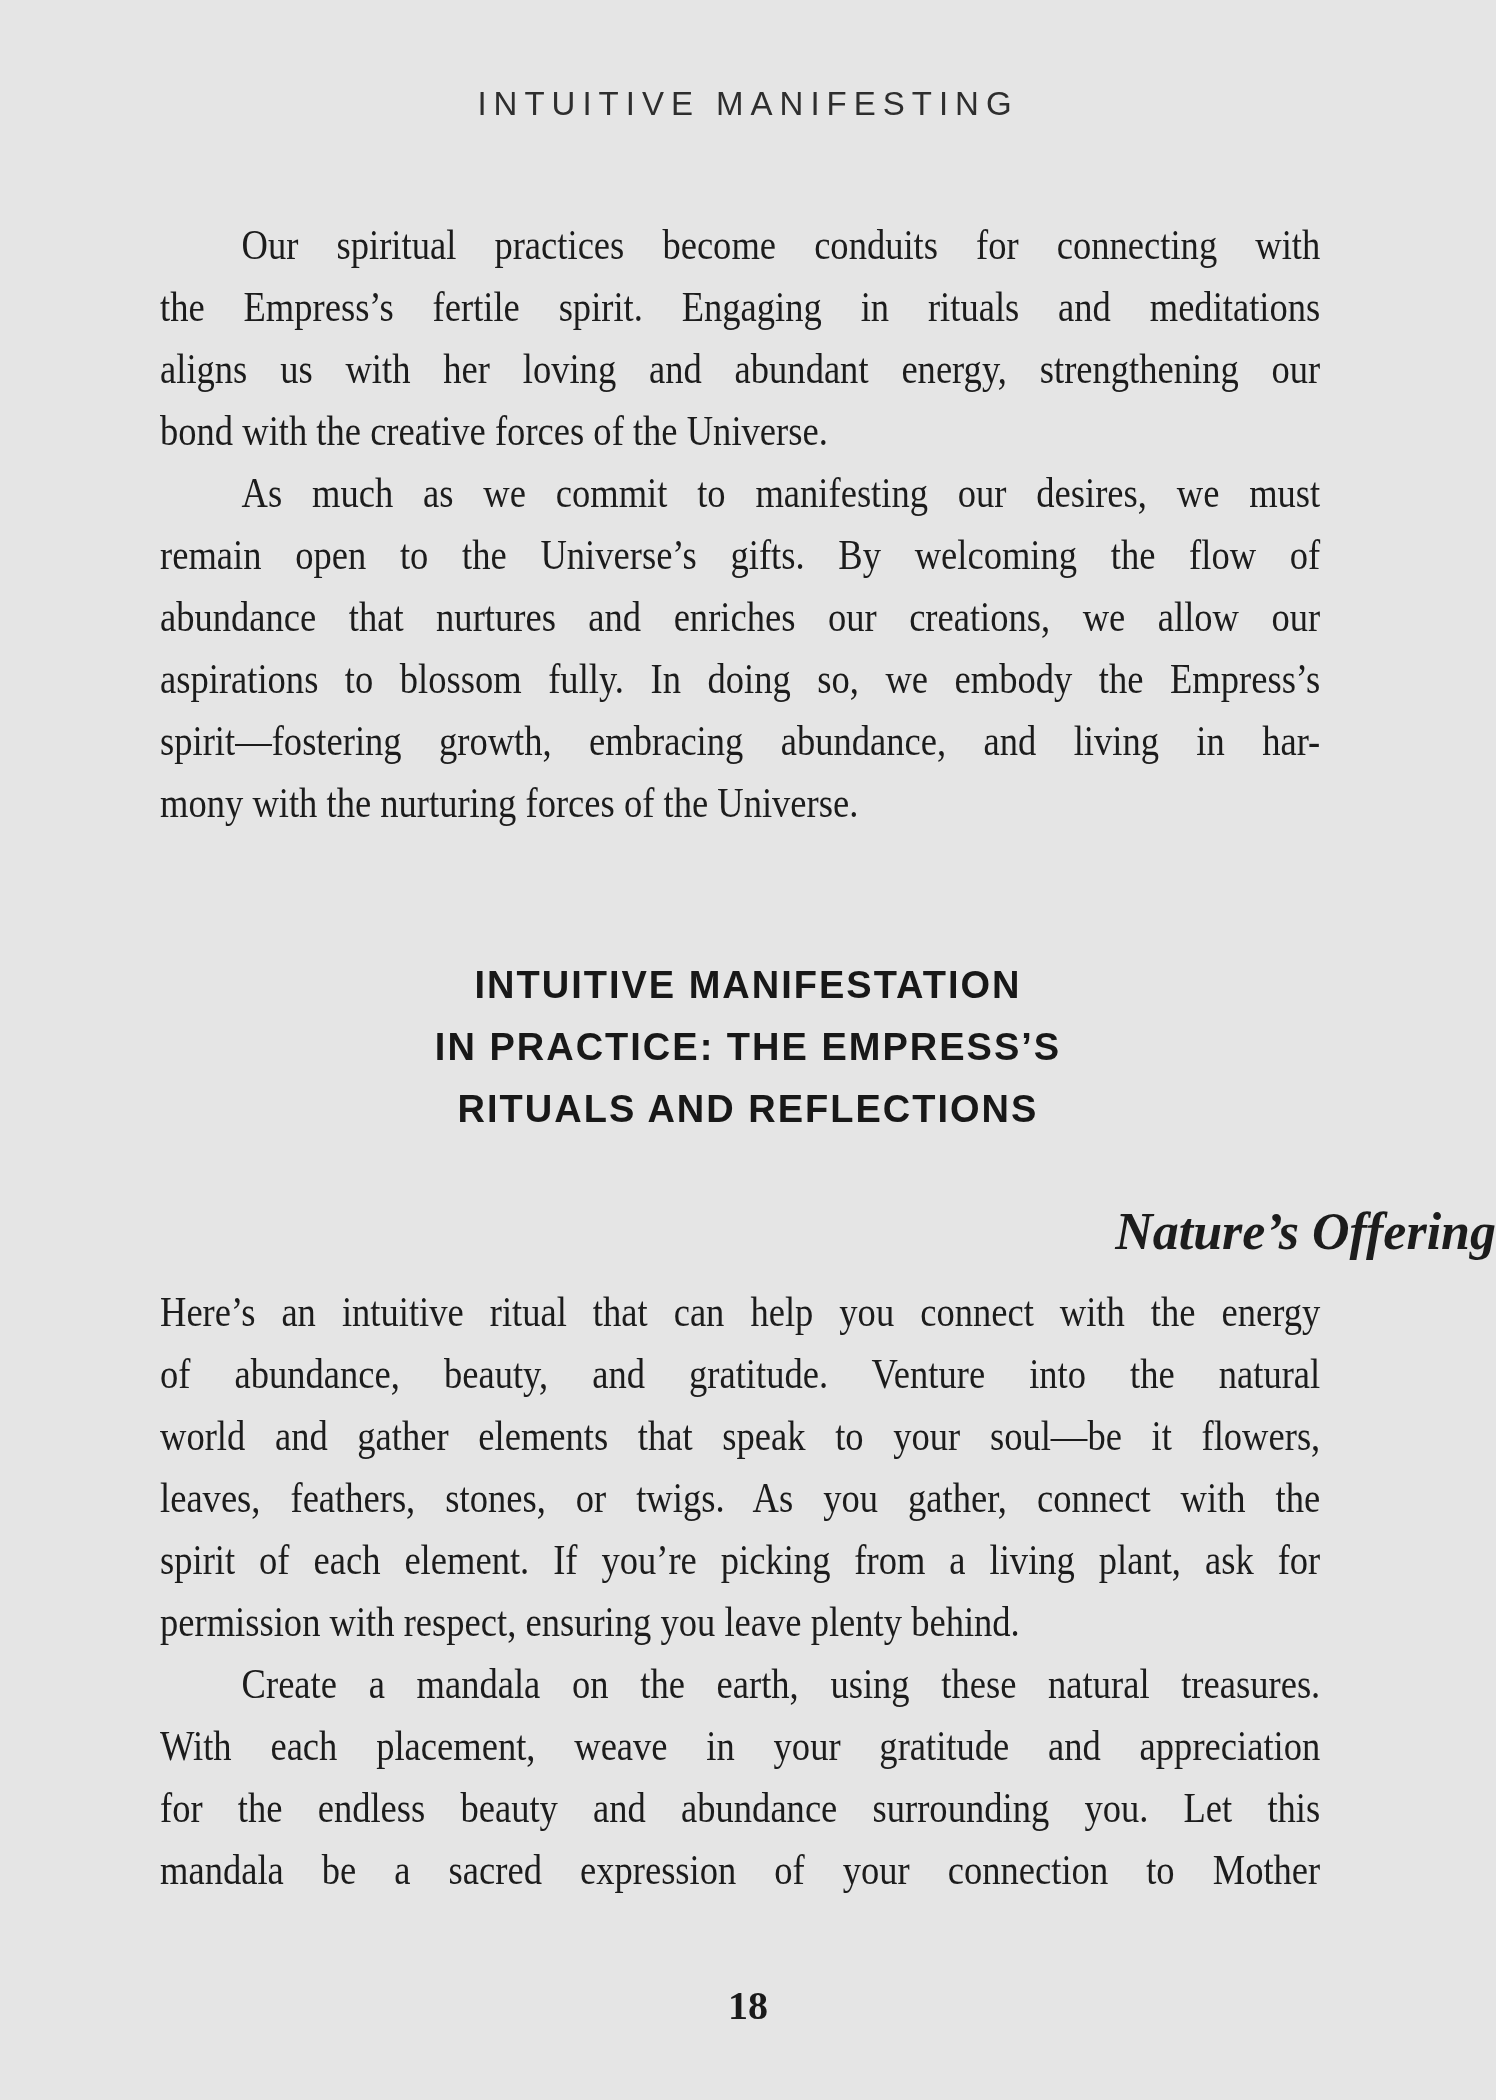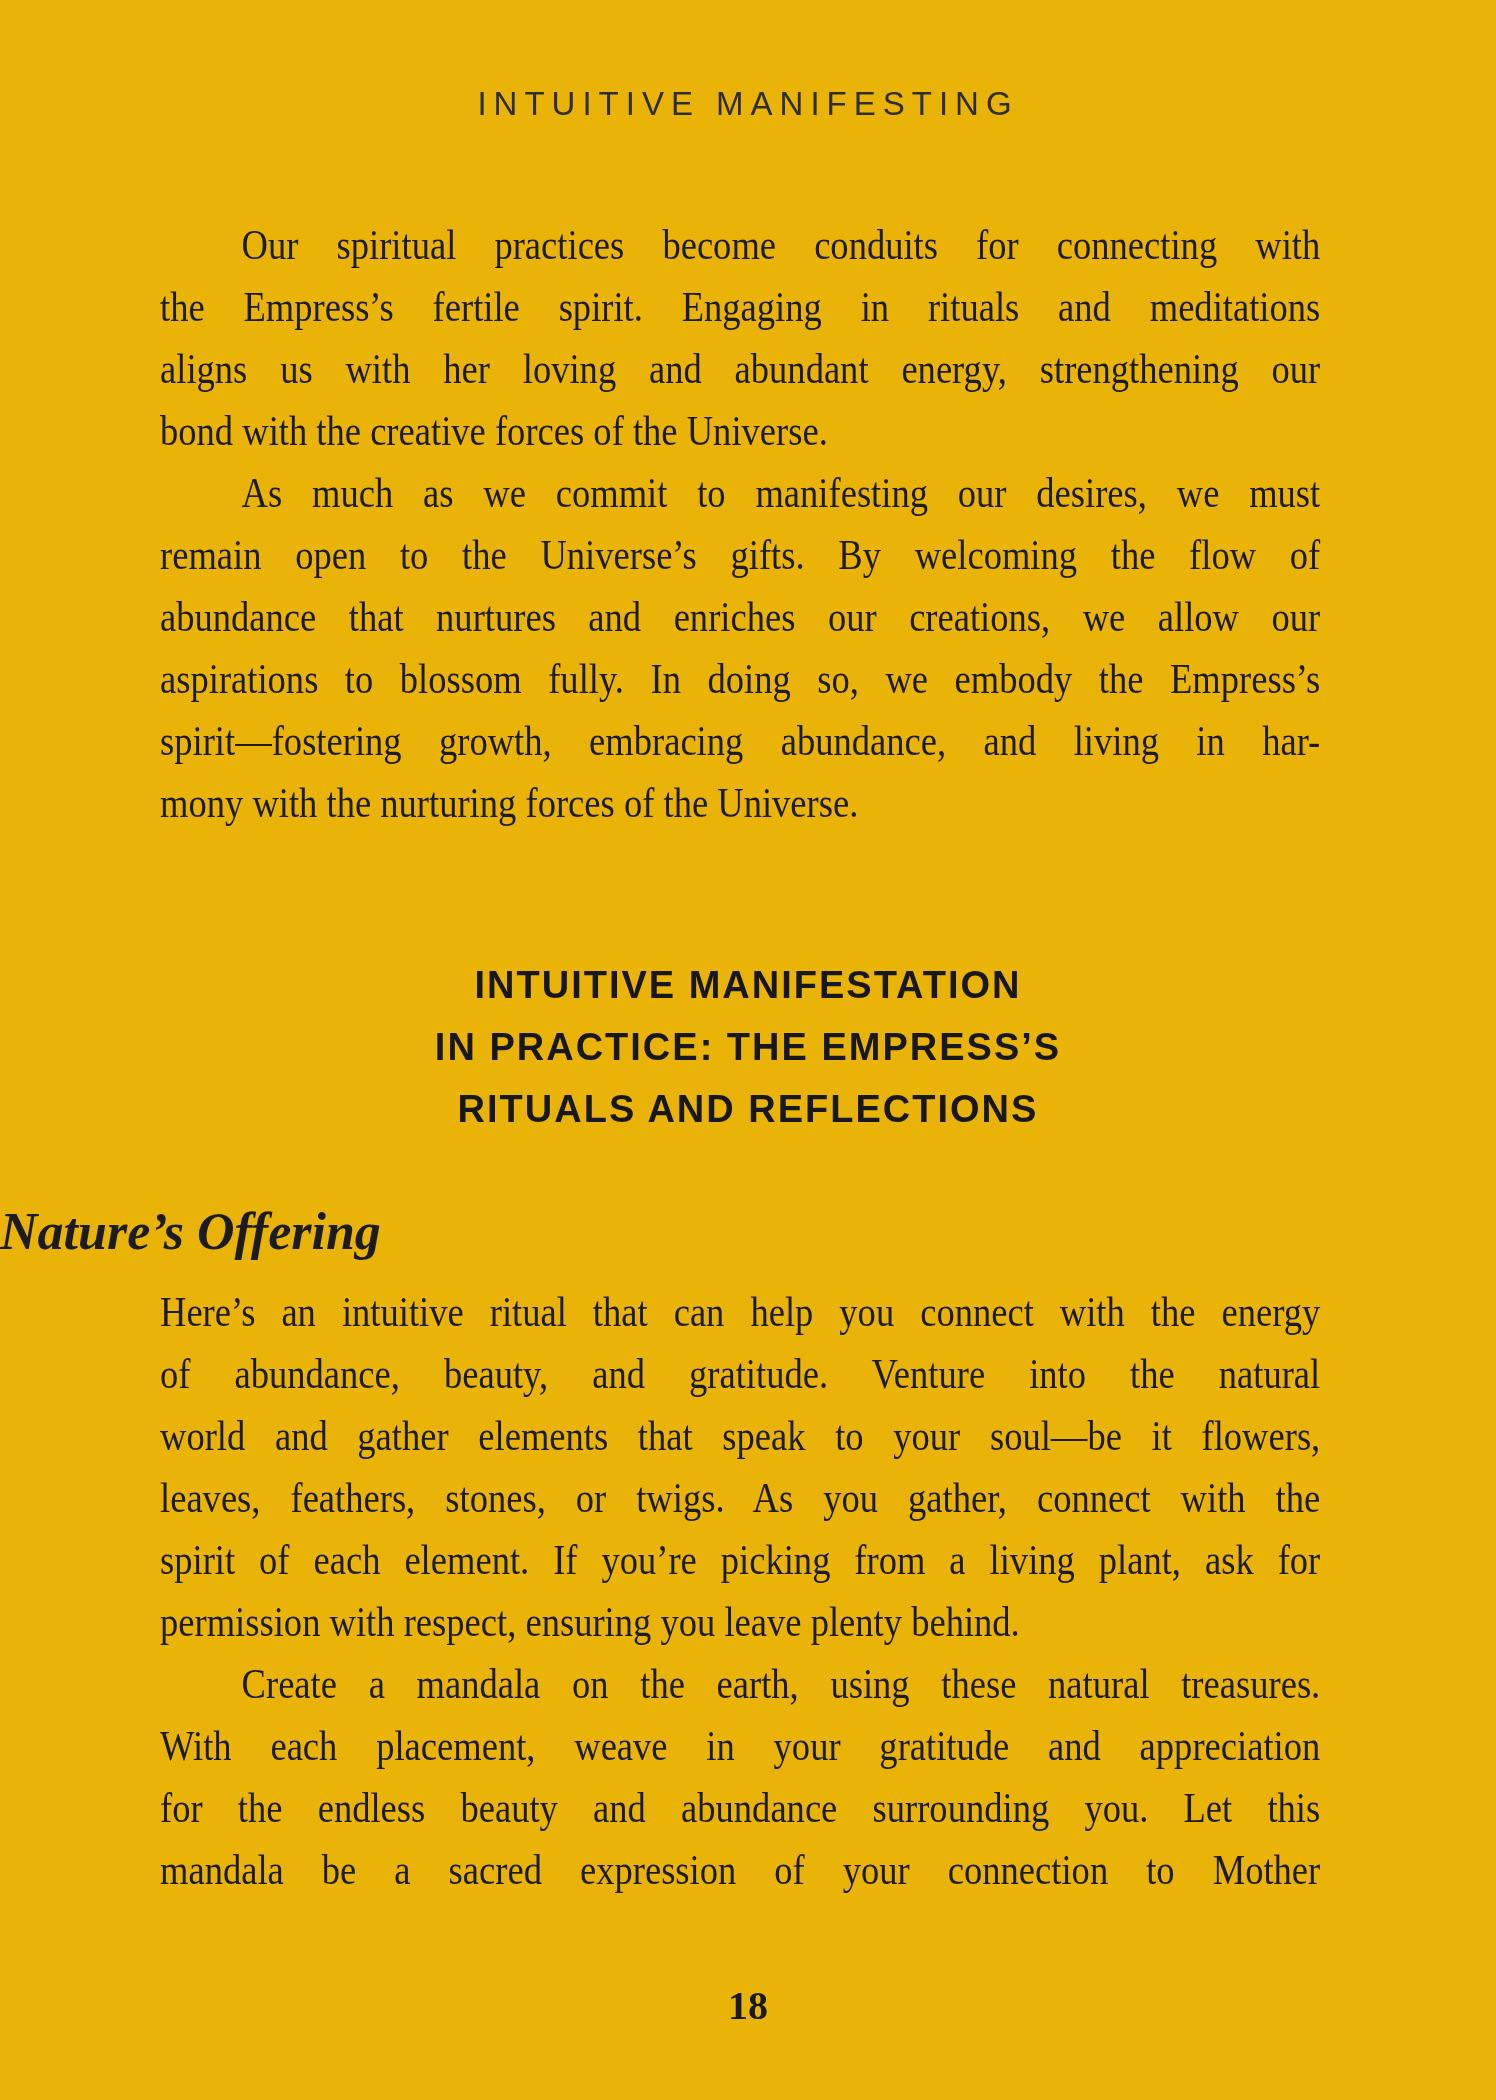--- a/index.html
+++ b/index.html
@@ -4,21 +4,21 @@
 <style>
   html, body {
     margin: 0;
     padding: 0;
     background: #ffffff;
   }
   .page {
     position: relative;
     width: 1496px;
     height: 2100px;
-    background: #eab308;
+    background: #e5e5e5;
     overflow: hidden;
     font-family: "Liberation Serif", serif;
     color: #1f1f1f;
   }
   .running-header {
     position: absolute;
     top: 86px;
     left: 0;
     width: 100%;
     text-align: center;
@@ -64,21 +64,21 @@
     font-size: 38px;
     line-height: 62px;
     letter-spacing: 2px;
     color: #181818;
   }
   .subsection-heading {
     position: absolute;
     top: 1201px;
     left: 0;
     width: 100%;
-    text-align: left;
+    text-align: right;
     font-family: "Liberation Serif", serif;
     font-style: italic;
     font-weight: 700;
     font-size: 52px;
     line-height: 62px;
     color: #1c1c1c;
   }
   .page-number {
     position: absolute;
     top: 1982px;

